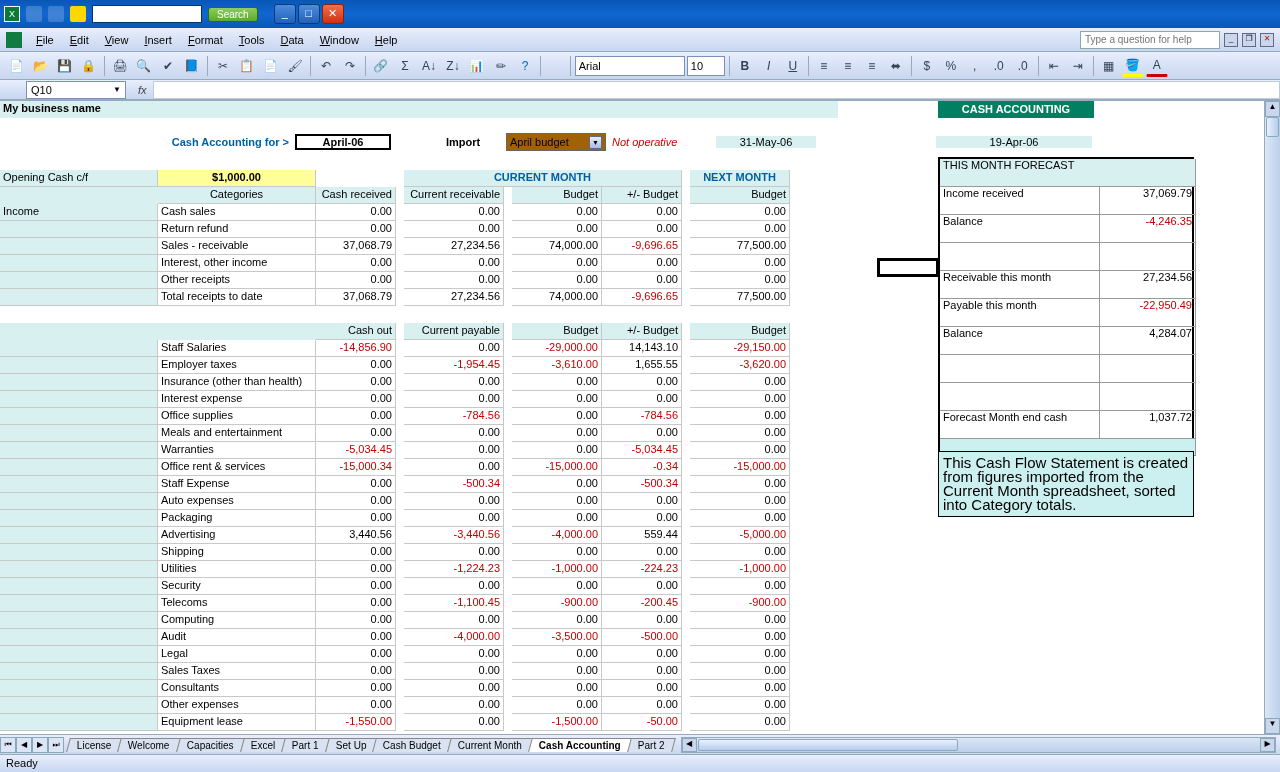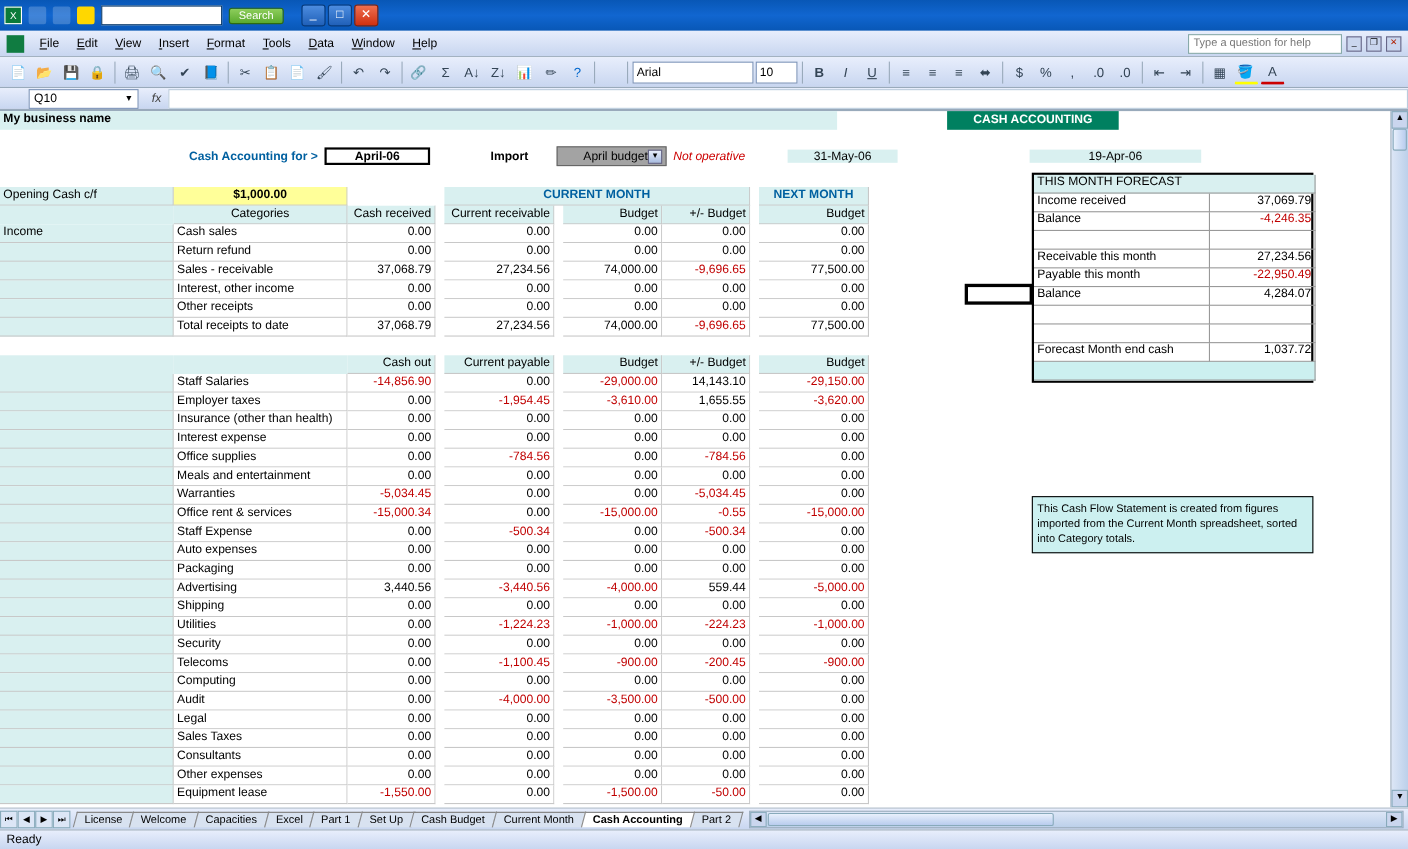--- a/index.html
+++ b/index.html
@@ -52,27 +52,27 @@
 .noborder { border:none; }
 .bbold{ font-weight:bold;}
 .center{text-align:center;}
 .red{color:#c00;}
 .italic{font-style:italic;}
 .spacer{background:#fff;border:none;}
 
 
 .forecast { position:absolute; left: 938px; top: 56px; width: 256px; border:2px solid #000; background:#fff; }
 .forecast .row { display:grid; grid-template-columns: 160px 96px; }
-.forecast .c { border:1px solid #999; border-top:none; border-left:none; height:17px; padding:0 3px; font-size:11px; }
+.forecast .c { border:1px solid #999; border-top:none; border-left:none; height:28px; padding:0 3px; font-size:11px; }
 .forecast .c.num{ text-align:right;}
 .forecast .c.neg{ color:#c00000;}
 .forecast .hdr{ background:#d9f0f0; font-weight:normal; }
 
 
-.comment { position:absolute; left: 938px; top: 350px; width: 256px; background:#ccf0f0; border:1px solid #000; padding:4px; font-size:10px; line-height:14px; }
+.comment { position:absolute; left: 938px; top: 350px; width: 256px; background:#ccf0f0; border:1px solid #000; padding:4px; font-size:15px; line-height:14px; }
 
 
 .vscroll { position:absolute; right:0; top:0; width:16px; height:100%; background: linear-gradient(90deg,#dce6f6,#bcd0ea); border-left:1px solid #9ab;}
 .vscroll .arrow{height:16px;background:#cad6ee;border:1px solid #8ab;font-size:8px;text-align:center;}
 .vscroll .thumb{position:absolute;top:16px;left:1px;right:1px;height:20px;background:linear-gradient(90deg,#e8f0fc,#b8ccee);border:1px solid #8ab;border-radius:2px;}
 
 
 .tabstrip { height: 20px; background: linear-gradient(#e8eefc, #c8d6f0); display:flex; align-items:center; border-top:1px solid #9ab; font-size:10px;}
 .tabnav { display:flex; }
 .tabnav .nav { width:16px; height:16px; border:1px solid #8ab; background:#dce6f6; text-align:center; line-height:13px; font-size:8px;}
@@ -83,21 +83,21 @@
 .tab.inactive{ background:#d8e2f0; }
 .hscroll{ flex:1; margin:0 4px 0 8px; height:16px; background:linear-gradient(#dce6f6,#bcd0ea); border:1px solid #9ab; position:relative;}
 .hscroll .arrow{position:absolute;top:0;width:15px;height:14px;background:#cad6ee;border:1px solid #8ab;font-size:8px;text-align:center;}
 .hscroll .arrow.l{left:0;} .hscroll .arrow.r{right:0;}
 .hscroll .thumb{position:absolute;left:16px;top:1px;height:12px;width:260px;background:linear-gradient(#e8f0fc,#b8ccee);border:1px solid #8ab;border-radius:2px;}
 
 
 .statusbar { height:18px; background: linear-gradient(#e8eefc, #c8d6f0); border-top:1px solid #9ab; padding:0 6px; font-size:11px; line-height:17px; }
 
 .period-box{ background:#fff; border:2px solid #000; font-weight:bold; text-align:center; display:inline-block; padding:0 20px;}
-.dropdown{ background:#a3a3a3; border:1px solid #666; display:inline-flex; align-items:center; justify-content:flex-end; padding:0 3px; height:18px; width:100px;}
+.dropdown{ background:#a16207; border:1px solid #666; display:inline-flex; align-items:center; justify-content:space-between; padding:0 3px; height:18px; width:100px;}
 .dd-arrow{width:13px;height:13px;background:linear-gradient(#e8eefc,#a8bce0);border:1px solid #668;font-size:7px;text-align:center;line-height:11px;}
 
 .selected-cell{outline:3px solid #000; outline-offset:-2px;}
 </style>
 </head>
 <body>
 
 <div class="titlebar">
   <span class="xl-icon">X</span>
   <div class="right">
@@ -185,21 +185,21 @@
     <span>Q10</span>
     <span style="font-size:8px">▼</span>
   </div>
   <span class="fx">fx</span>
   <div style="flex:1;background:#fff;height:18px;border:1px solid #bcd;"></div>
 </div>
 
 <div class="sheet">
 
   <div style="display:flex;height:18px;">
-    <div class="cell bglb bbold" style="width:761px;border:none;">My business name</div>
+    <div class="cell bglb bbold" style="width:838px;border:none;">My business name</div>
     <div style="width:100px"></div>
     <div class="bgdk" style="width:156px;height:17px;line-height:17px;">CASH ACCOUNTING</div>
   </div>
 
   <div style="display:flex;height:22px;align-items:center;margin-top:12px;">
     <div style="width:130px"></div>
     <div class="bbold" style="color:#0060a0;width:165px;text-align:right;padding-right:6px;">Cash Accounting for &gt;</div>
     <div class="period-box" style="width:96px;">April-06</div>
     <div style="width:55px"></div>
     <div class="bbold" style="width:60px">Import</div>
@@ -431,21 +431,21 @@
         <div class="spacer" style="grid-column: 11 / 16;"></div>
       </div>
       <div class="ss">
         <div class="cell bglb"></div>
         <div class="cell">Office rent &amp; services</div>
         <div class="cell num neg">-15,000.34</div>
         <div class="spacer"></div>
         <div class="cell num">0.00</div>
         <div class="spacer"></div>
         <div class="cell num neg">-15,000.00</div>
-        <div class="cell num neg">-0.55</div>
+        <div class="cell num neg">-0.34</div>
         <div class="spacer"></div>
         <div class="cell num neg">-15,000.00</div>
         <div class="spacer" style="grid-column: 11 / 16;"></div>
       </div>
       <div class="ss">
         <div class="cell bglb"></div>
         <div class="cell">Staff Expense</div>
         <div class="cell num">0.00</div>
         <div class="spacer"></div>
         <div class="cell num neg">-500.34</div>

